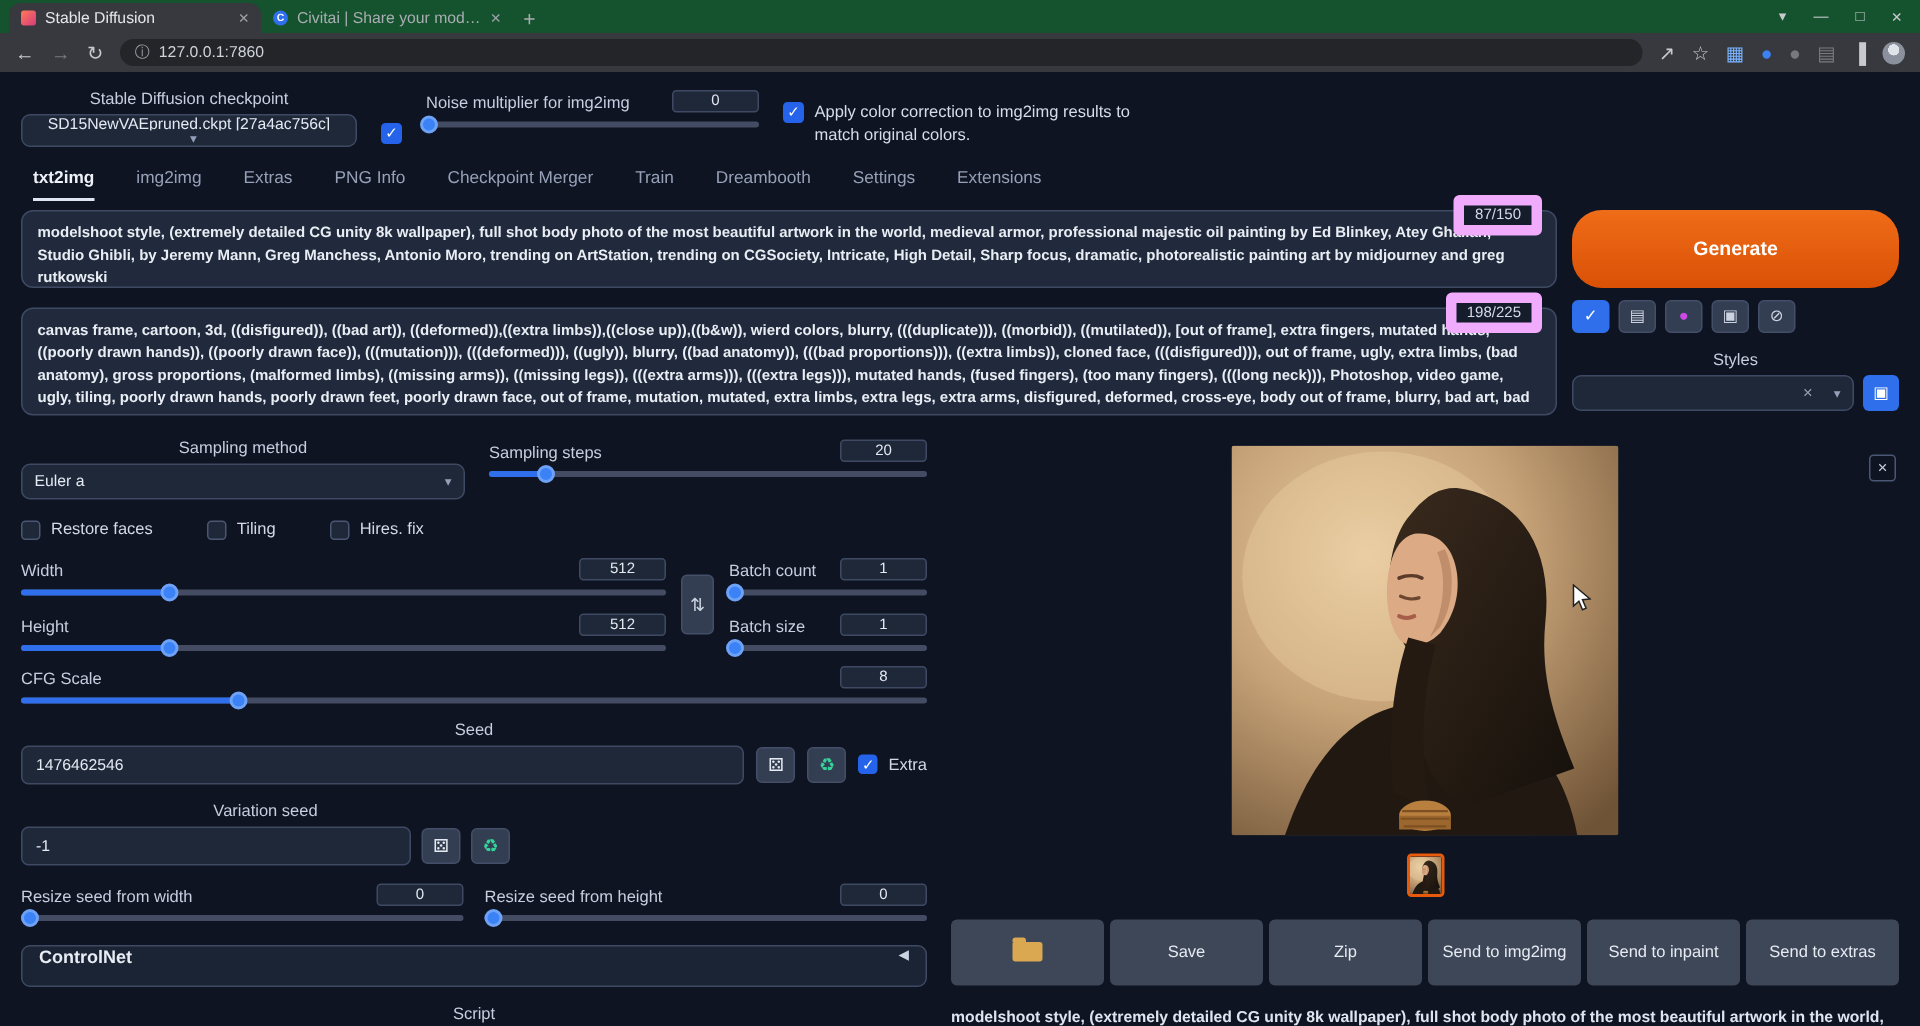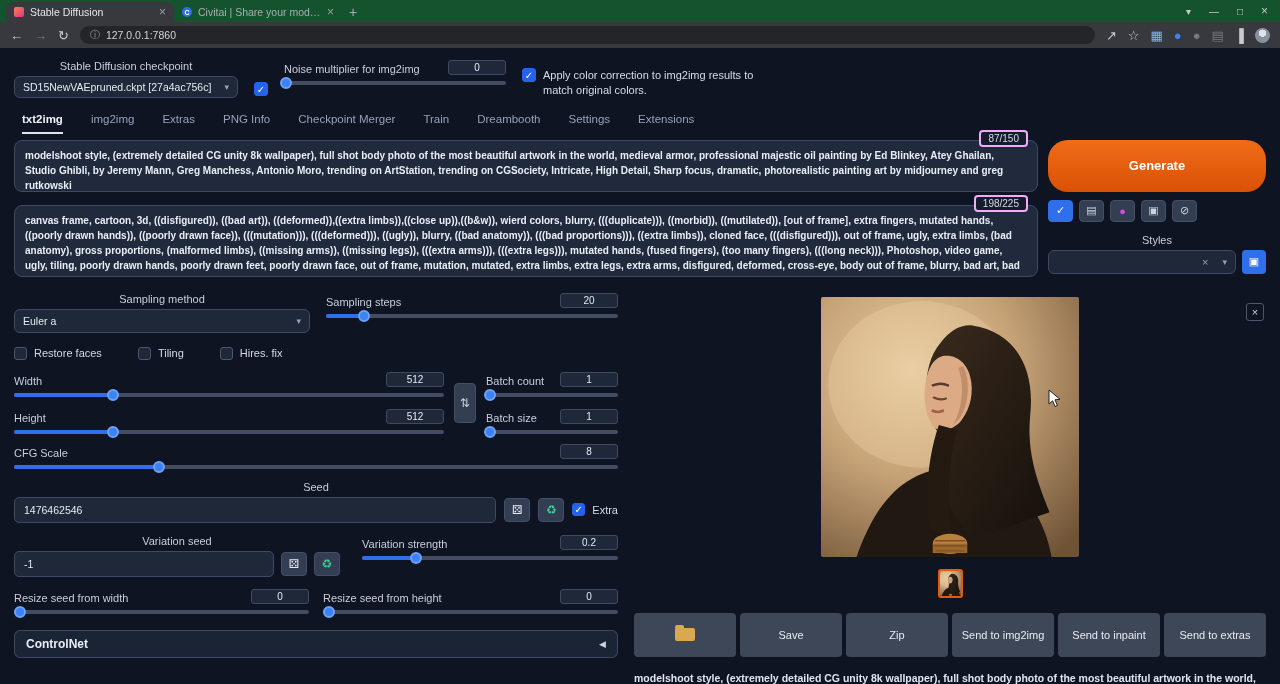--- a/index.html
+++ b/index.html
@@ -31,21 +31,21 @@
 
   
   .app { height:636px; background:#0e1422; padding:12px 14px 0 14px; position:relative; color:#d6dce8; }
   .lbl { font-size:11px; color:#c6cedf; display:block; margin-bottom:4px;text-align:center; }
 
   .qs { display:flex; align-items:flex-start; gap:16px; }
   .dropdown { background:#1e2839; border:1px solid #3e4a63; border-radius:6px; height:22px;
     display:flex; align-items:center; font-size:10.5px; color:#e4e9f2; padding:0 8px; }
   .dropdown .dval { flex:1; white-space:nowrap; overflow:hidden; }
   .dd-arrow { color:#94a0b8; font-size:9px; margin-left:6px; }
-  .ckpt-dd { width:224px; }
+  .ckpt-dd { width:224px;flex-direction:column; }
   .checkbox { width:14px; height:14px; border-radius:3px; border:1px solid #4a5772; background:#1e2839;
     display:flex; align-items:center; justify-content:center; font-size:10px; color:transparent; flex:none; }
   .checkbox.on { background:#2563eb; border-color:#2563eb; color:#fff; }
   .qs-chk { margin-top:22px; }
   .noise-blk { width:222px; }
   .slider-head { display:flex; justify-content:space-between; align-items:flex-end; margin-bottom:6px; }
   .numbox { width:58px; height:15px; background:#1e2839; border:1px solid #3e4a63; border-radius:3px;
     font-size:10px; color:#e4e9f2; display:flex; align-items:center; justify-content:center; }
   .slider { position:relative; height:4px; background:#434c63; border-radius:2px; margin-top:2px; }
   .slider .fill { position:absolute; left:0; top:0; height:100%; background:#2f6feb; border-radius:2px; }
@@ -57,21 +57,21 @@
   .navtabs { display:flex; gap:28px; margin:14px 0 2px 8px; font-size:11.5px; color:#96a1b8; }
   .tab-item { padding-bottom:7px; }
   .tab-item.active { color:#eef1f7; border-bottom:2px solid #dfe5f0; font-weight:bold; }
 
   .top-row { display:flex; margin-top:6px; }
   .prompts { flex:1; margin-right:10px; }
   .pbox { position:relative; background:#202a3c; border:1px solid #3e4a63; border-radius:8px;
     padding:7px 10px; font-size:10px; line-height:1.5; color:#e9edf4; font-weight:600; overflow:hidden; }
   .pbox.pos { height:52px; }
   .pbox.neg { height:72px; margin-top:13px; }
-  .counter { position:absolute; top:-9px; right:10px; background:#151c2c; border:2px solid #f0abfc;
+  .counter { position:absolute; top:-9px; right:10px; background:#151c2c; border:7px solid #f0abfc;
     border-radius:4px; padding:1px 7px; font-size:10px; color:#d5dae6; font-weight:normal; }
 
   .gen-col { width:218px; display:flex; flex-direction:column; }
   .generate-btn { height:52px; border-radius:20px; background:linear-gradient(180deg,#ef6c18,#da5106);
     color:#fff; font-weight:bold; font-size:13px; display:flex; align-items:center; justify-content:center; }
   .quick-row { display:flex; gap:6px; margin-top:8px; }
   .quick-btn { width:25px; height:22px; border-radius:4px; background:#343e52; border:1px solid #434f68;
     color:#cbd2e0; display:flex; align-items:center; justify-content:center; font-size:11px; }
   .quick-btn.blue { background:#2f6feb; border-color:#2f6feb; color:#fff; }
   .quick-btn .purple { color:#cf49e8; }
@@ -106,21 +106,21 @@
     display:flex; align-items:center; justify-content:center; font-size:12px; color:#e4e9f2; flex:none; }
   .tool-btn.green { color:#34d399; }
   .var-row { display:flex; gap:22px; margin-top:12px; }
   .var-left { width:326px; }
   .var-left .irow { display:flex; gap:7px; align-items:center; }
   .var-left .textinput { flex:1; }
   .var-right { flex:1; }
   .resize-row { display:flex; gap:14px; margin-top:12px; }
   .resize-row .slider-comp { flex:1; }
   .accordion { margin-top:16px; height:28px; border:1px solid #3e4a63; background:#1b2434; border-radius:6px;
-    display:flex; align-items:center; justify-content:space-between; padding:0 11px; }
+    display:flex; align-items:flex-start; justify-content:space-between; padding:0 11px; }
   .accordion .ttl { font-size:12px; font-weight:bold; color:#e8ecf4; }
   .accordion .arr { font-size:9px; color:#cbd2e0; }
   .script-blk { margin-top:12px; }
 
   
   .gallery { flex:1; margin-left:16px; display:flex; flex-direction:column; min-width:0; }
   .gallery-view { position:relative; height:268px; display:flex; align-items:center; justify-content:center; }
   .gclose { position:absolute; top:10px; right:2px; width:18px; height:18px; border:1px solid #4a5772;
     border-radius:3px; color:#cbd2e0; font-size:11px; display:flex; align-items:center; justify-content:center; }
   .main-img { width:258px; height:260px; border-radius:2px; }
@@ -413,30 +413,20 @@
           <div class="irow">
             <div class="textinput">-1</div>
             <div class="tool-btn">
                 <span>⚄</span>
               </div>
             <div class="tool-btn green">
                 <span>♻</span>
               </div>
           </div>
         </div>
-        <div class="var-right slider-comp">
-          <div class="slider-head">
-            <span class="lbl" style="margin:0">Variation strength</span>
-            <span class="numbox">0.2</span>
-          </div>
-          <div class="slider">
-            <div class="fill" style="width: 21%;"></div>
-            <div class="thumb" style="left: 21%;"></div>
-          </div>
-        </div>
       </div>
 
       <div class="resize-row">
         <div class="slider-comp">
           <div class="slider-head">
             <span class="lbl" style="margin:0">Resize seed from width</span>
             <span class="numbox">0</span>
           </div>
           <div class="slider">
             <div class="fill" style="width: 2%;"></div>
@@ -453,20 +443,24 @@
             <div class="thumb" style="left: 2%;"></div>
           </div>
         </div>
       </div>
 
       <div class="accordion">
         <span class="ttl">ControlNet</span>
         <span class="arr">◀</span>
       </div>
 
+      <div class="script-blk">
+        <span class="lbl">Script</span>
+
+      </div>
     </div>
 
     <div class="gallery">
       <div class="gallery-view">
         <div class="gclose">×</div>
         <svg class="main-img">
             <use href="#portrait"></use>
           </svg>
         <svg class="cursor" width="13" height="19" viewBox="0 0 13 19">
           <path d="M1 1 L1 15 L4.6 11.8 L7 17.5 L9.4 16.4 L7 10.8 L12 10.3 Z" fill="#fff" stroke="#222" stroke-width="1"></path>

